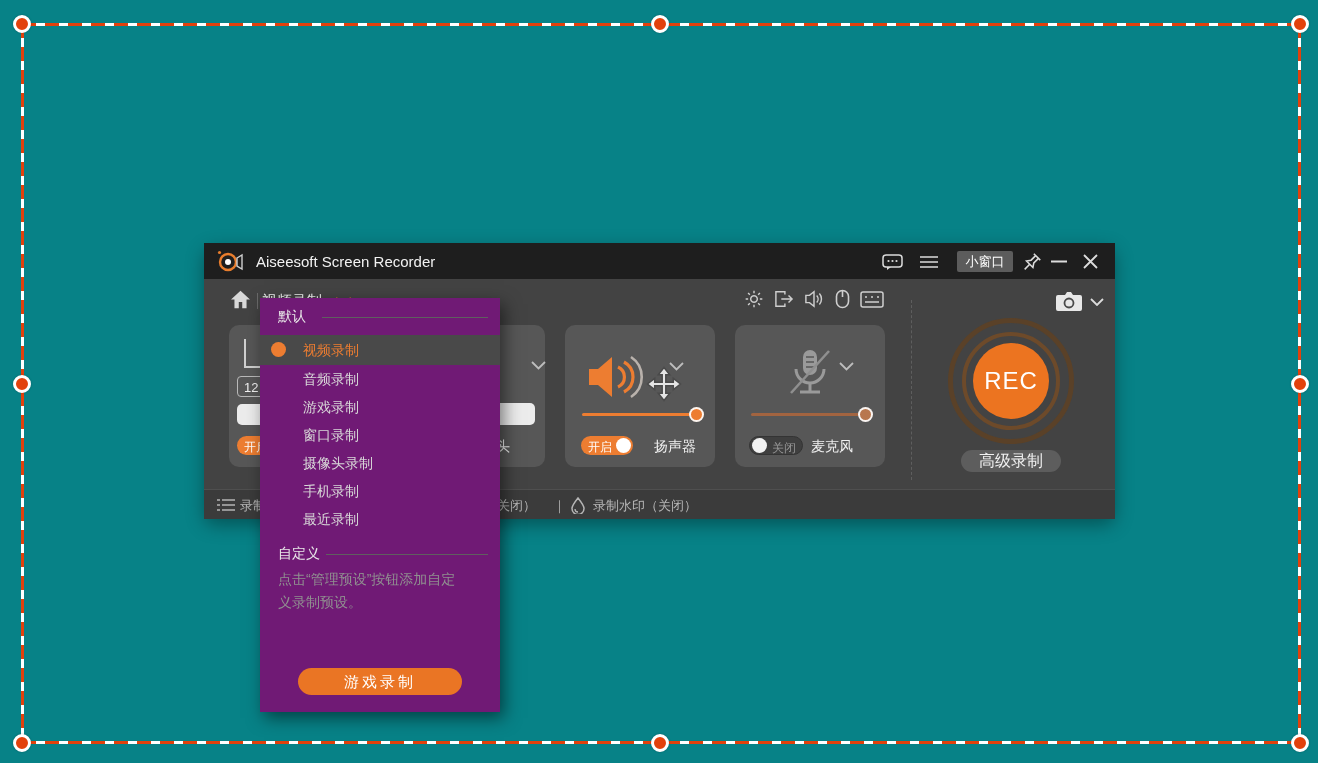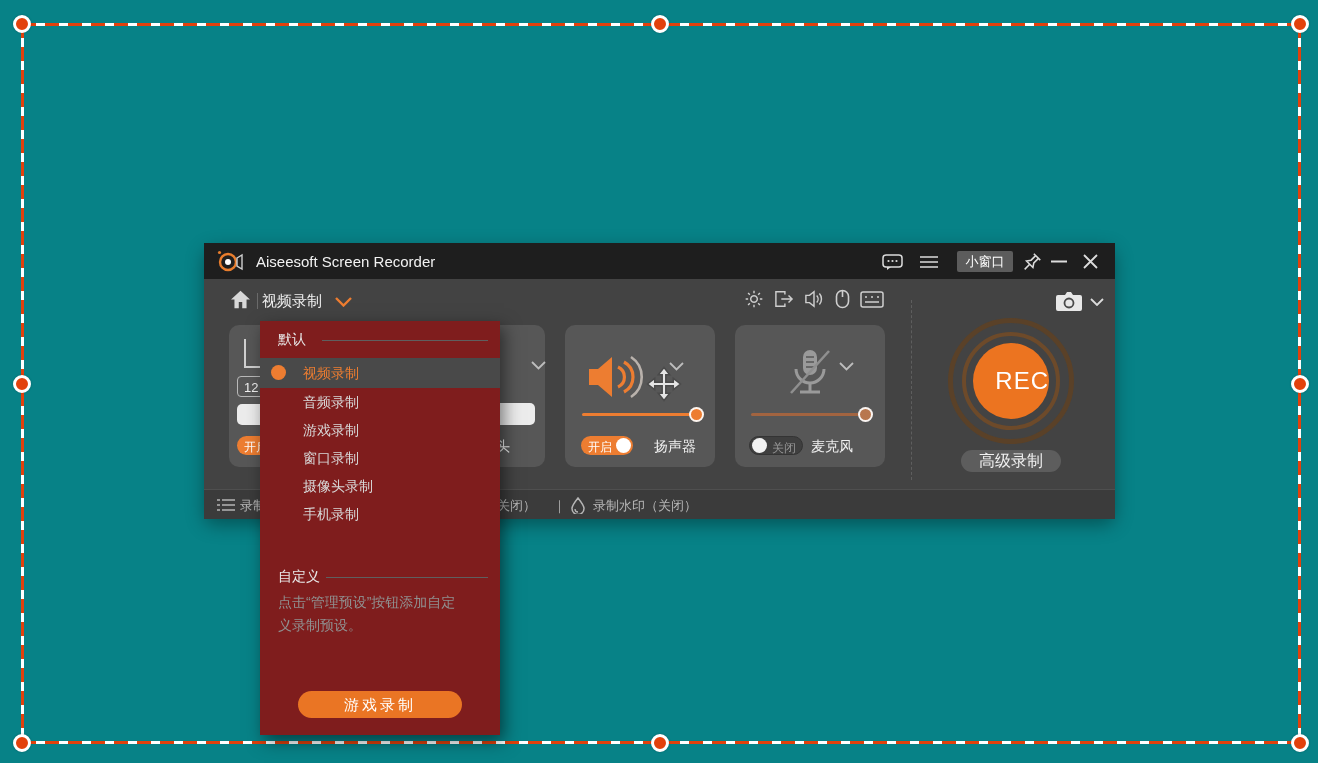--- a/index.html
+++ b/index.html
@@ -28,27 +28,27 @@
   .slider-handle{width:11px;height:11px;border-radius:50%;border:2px solid rgba(255,255,255,.92);}
   .toggle{height:19px;border-radius:10px;font-size:12px;}
   .toggle-on{background:#ed7d31;color:#ffffff;}
   .toggle-on .knob{position:absolute;right:2px;top:2px;width:15px;height:15px;border-radius:50%;background:#ffffff;}
   .toggle-off{background:#3f3f3f;border:1px solid #343434;color:#969696;box-sizing:border-box;}
   .toggle-off .knob{position:absolute;left:2px;top:1px;width:15px;height:15px;border-radius:50%;background:#f2f2f2;}
   .card-label{font-size:14px;color:#f0f0f0;}
   .white-box{background:#ececec;border-radius:5px;}
   
   .rec-ring{border-radius:50%;}
-  .rec-btn{left:769px;top:100px;width:76px;height:76px;border-radius:50%;background:#ec7420;color:#ffffff;font-size:24px;text-align:right;line-height:76px;letter-spacing:1px;}
+  .rec-btn{left:769px;top:100px;width:76px;height:76px;border-radius:50%;background:#ec7420;color:#ffffff;font-size:24px;text-align:center;line-height:76px;letter-spacing:1px;}
   .adv-btn{left:757px;top:207px;width:100px;height:22px;border-radius:11px;background:#5d5d5d;color:#f0f0f0;font-size:16px;text-align:center;line-height:22px;}
   
   .bottombar{left:0;top:246px;width:911px;height:30px;background:#3b3b3b;border-top:1px solid #4f4f4f;box-sizing:border-box;}
   .bb-text{font-size:13px;color:#b8b8b8;}
   
-  .dropdown{left:260px;top:321px;width:240px;height:414px;background:#7f1d1d;box-shadow:4px 6px 16px rgba(0,0,0,.5);z-index:50;text-decoration:underline;}
+  .dropdown{left:260px;top:298px;width:240px;height:414px;background:#701a75;box-shadow:4px 6px 16px rgba(0,0,0,.5);z-index:50;text-decoration:underline;}
   .dd-section{font-size:14px;color:#e8e8e8;}
   .dd-line{height:1px;background:#5f5f5f;}
   .dd-item{left:0;width:240px;height:28px;line-height:28px;font-size:14px;color:#d8d8d8;}
   .dd-item .lbl{position:absolute;left:43px;top:0;}
   .dd-item-selected{height:30px;line-height:30px;background:#494949;color:#ed7d31;}
   .dd-dot{position:absolute;left:11px;top:7px;width:15px;height:15px;border-radius:50%;background:#ed7d31;}
   .dd-hint{left:18px;top:270px;width:185px;font-size:14px;line-height:23px;color:#909090;}
   .dd-manage{left:38px;top:370px;width:164px;height:27px;border-radius:14px;background:#ea7524;color:#ffffff;font-size:15px;text-align:center;line-height:27px;letter-spacing:3px;}
   svg{display:block;}
 </style>
@@ -241,20 +241,23 @@
     </div>
   <div class="abs dd-item" style="top:123px">
       <span class="lbl">窗口录制</span>
     </div>
   <div class="abs dd-item" style="top:151px">
       <span class="lbl">摄像头录制</span>
     </div>
   <div class="abs dd-item" style="top:179px">
       <span class="lbl">手机录制</span>
     </div>
+  <div class="abs dd-item" style="top:207px">
+      <span class="lbl">最近录制</span>
+    </div>
 
   <div class="abs dd-section" style="left:18px;top:247px">自定义</div>
   <div class="abs dd-line" style="left:66px;top:256px;width:162px"></div>
   <div class="abs dd-hint">点击“管理预设”按钮添加自定义录制预设。</div>
   <div class="abs dd-manage">游戏录制</div>
 </div>
 
 <svg class="abs" style="left:646px;top:366px;z-index:60" width="36" height="36" viewBox="0 0 24 24">
   <path d="M12 1 L8.2 5.8 H10.8 V10.8 H5.8 V8.2 L1 12 L5.8 15.8 V13.2 H10.8 V18.2 H8.2 L12 23 L15.8 18.2 H13.2 V13.2 H18.2 V15.8 L23 12 L18.2 8.2 V10.8 H13.2 V5.8 H15.8 Z" fill="#e4e4e4" stroke="#4a4a4a" stroke-width="1"></path>
 </svg>

